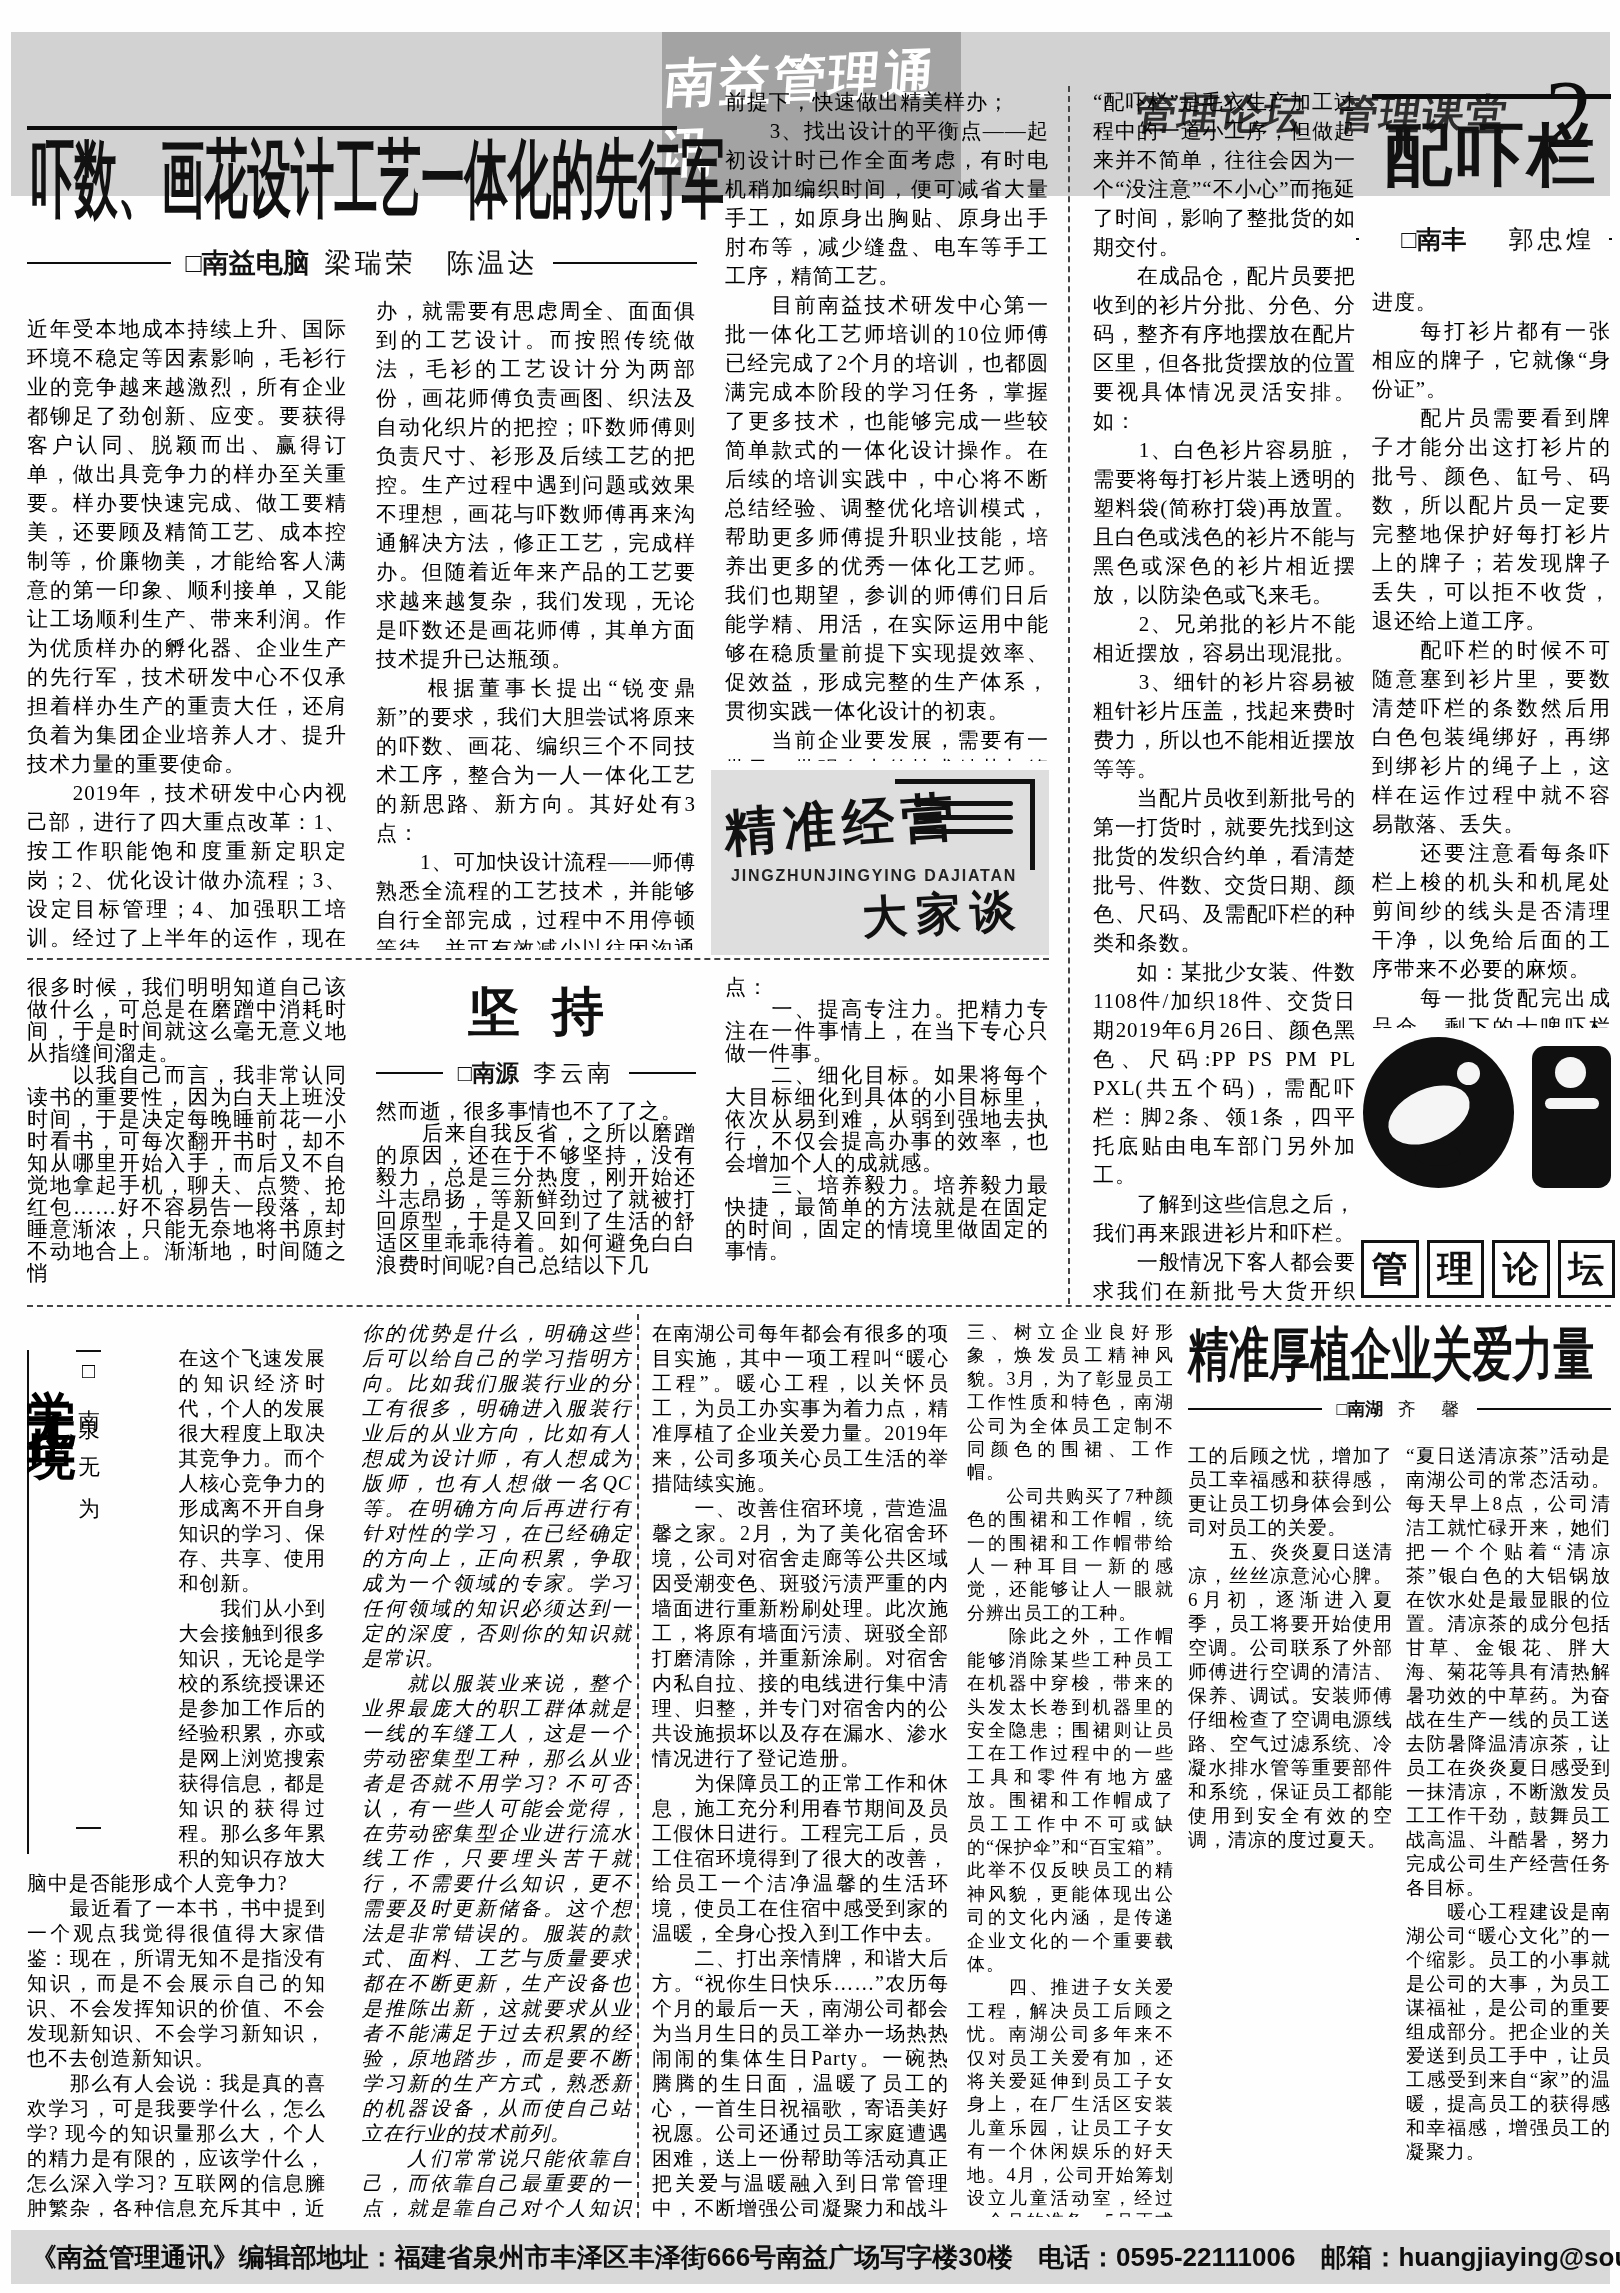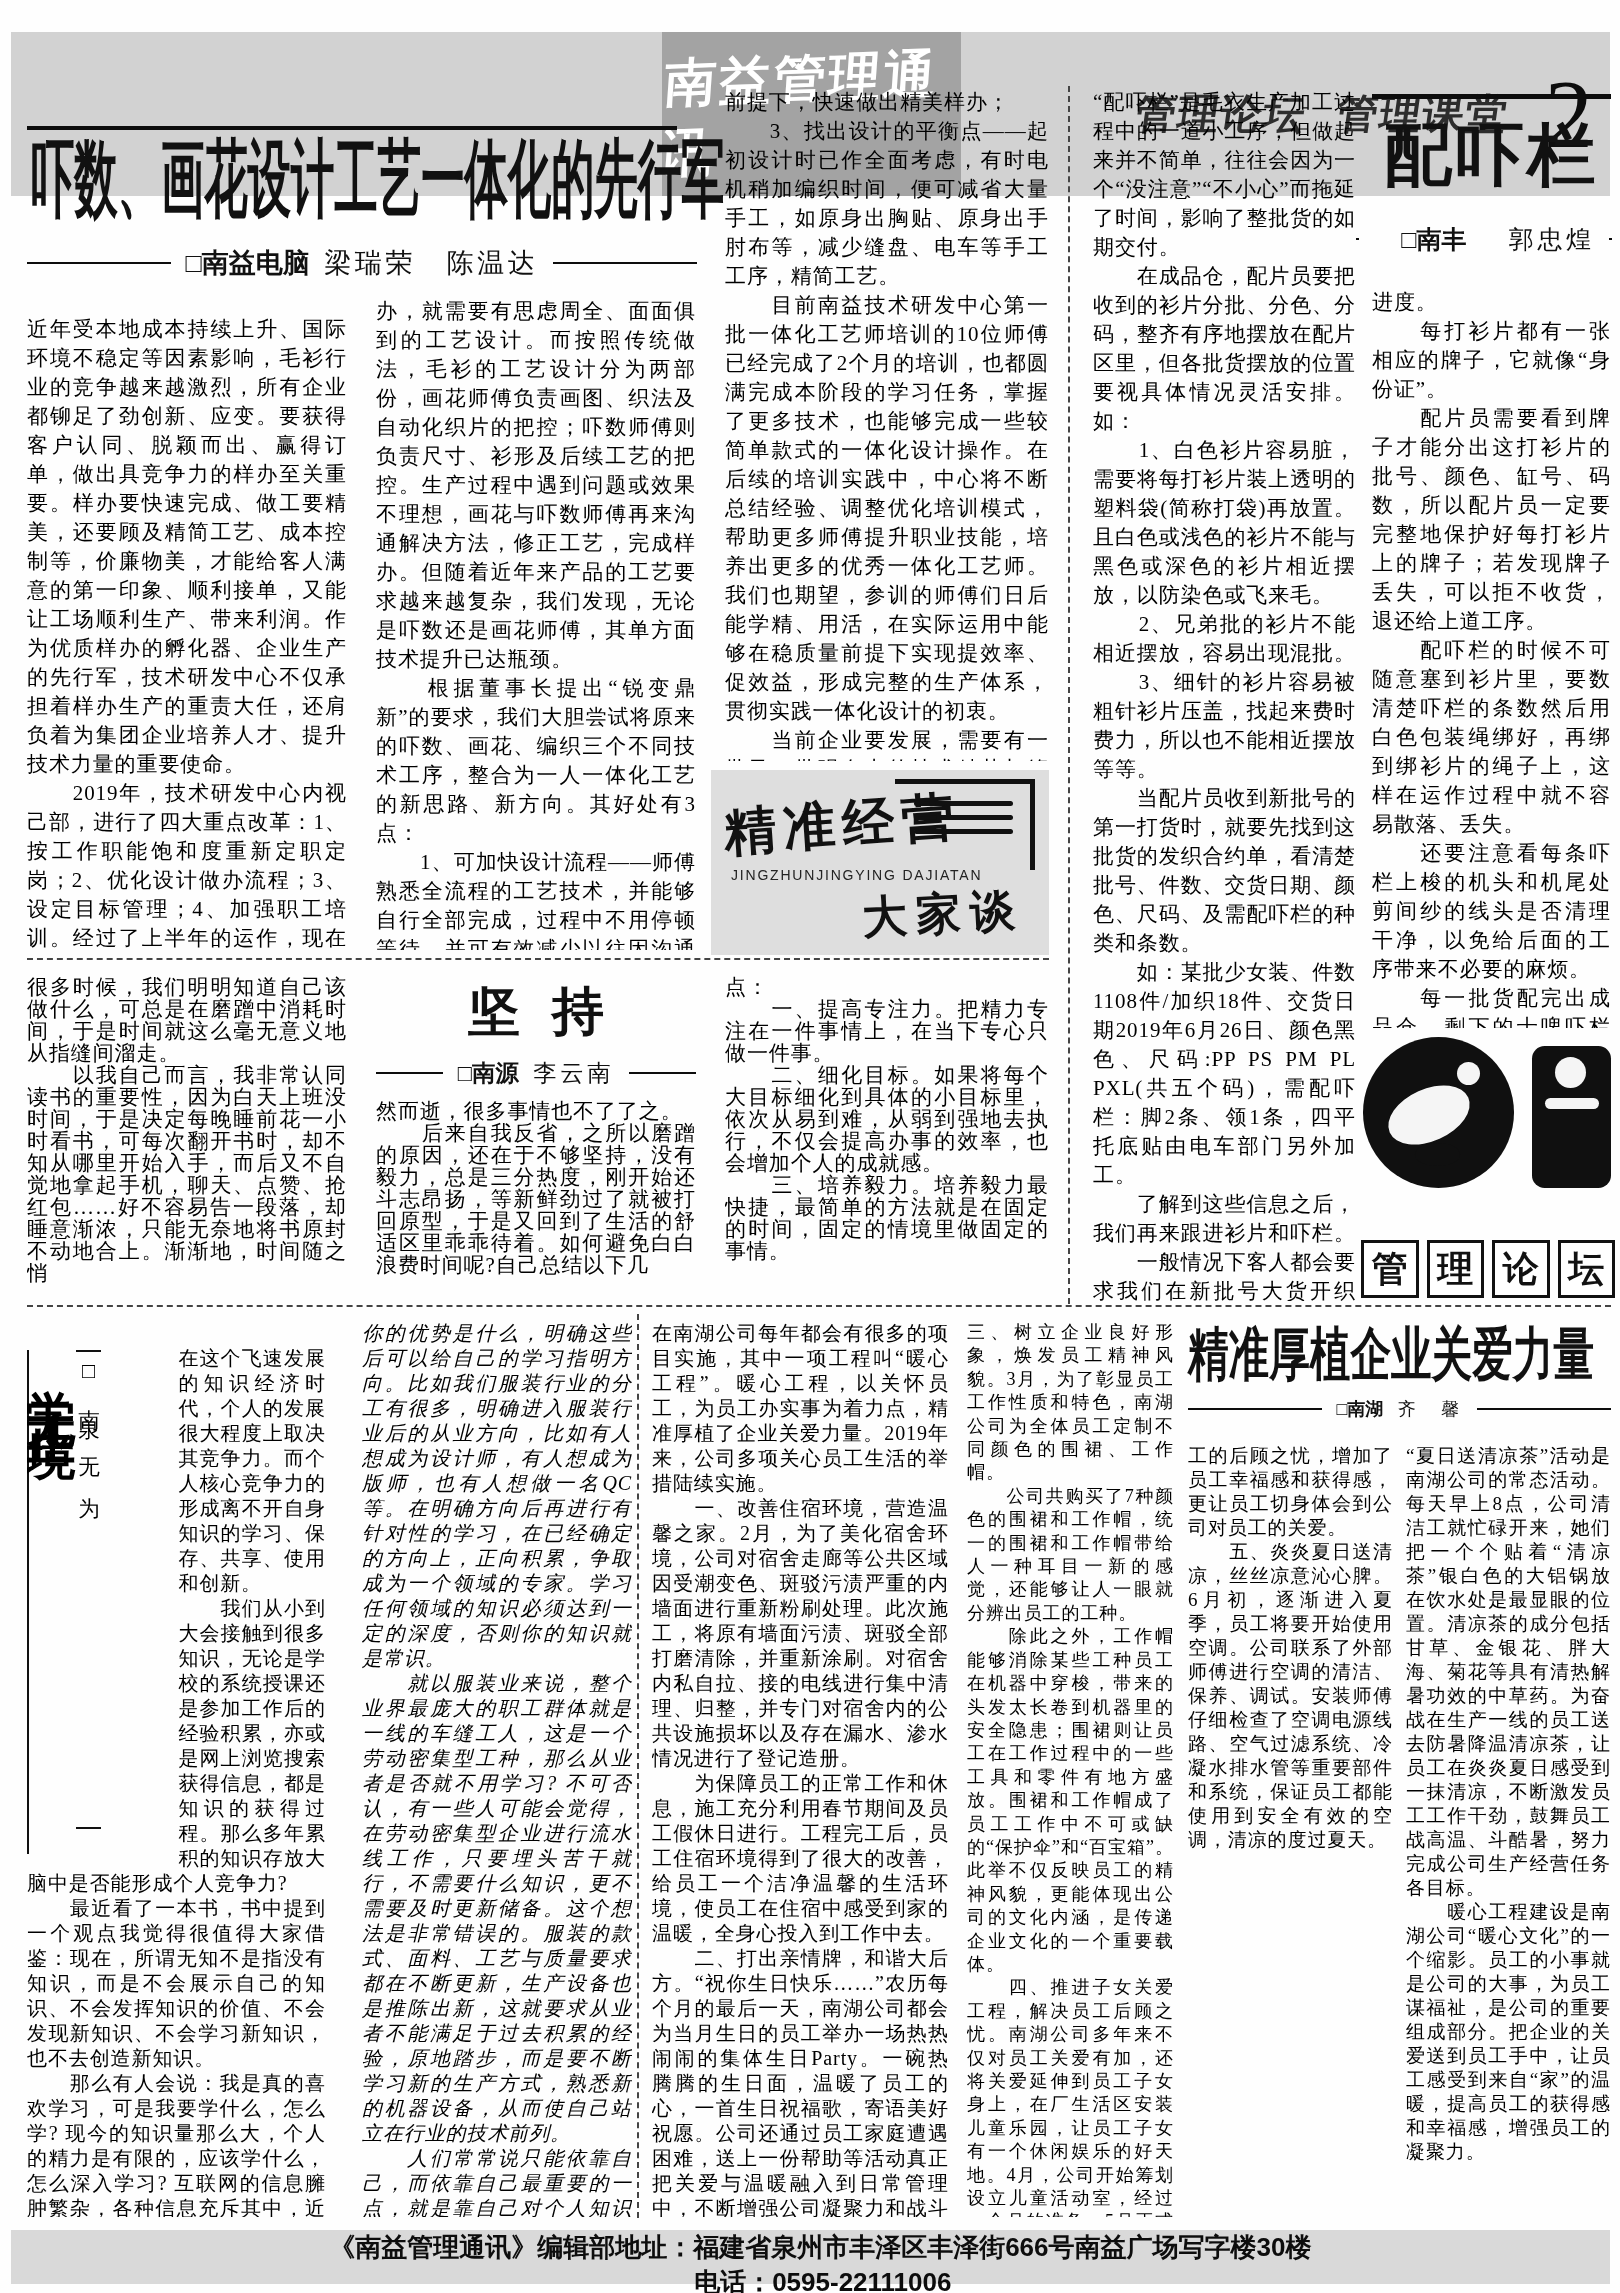--- a/index.html
+++ b/index.html
@@ -32,21 +32,21 @@
   .ruleA{left:27px;top:126px;width:650px;height:3.6px;}
   .headA{left:31px;top:135px;width:657px;height:90px;overflow:visible;}
   .headA .condensed{font-size:85px;transform:scaleX(0.51);line-height:1.05;}
   .bylA{left:27px;top:245px;width:670px;height:36px;}
   .colA1{left:27px;top:315px;width:320px;height:635px;}
   .colA2{left:376px;top:297px;width:320px;height:653px;}
   .colA3{left:725px;top:88px;width:324px;height:673px;}
   
   .fbox{left:711px;top:770px;width:338px;height:185px;background:#dedede;}
   .fb-main{left:12.6px;top:20px;font-size:52px;font-weight:bold;letter-spacing:7.2px;transform:rotate(-4deg);}
-  .fb-cap{left:20px;top:97px;font-size:14px;letter-spacing:1.8px;color:#222;font-family:"Liberation Sans",sans-serif;}
+  .fb-cap{left:20px;top:97px;font-size:16px;letter-spacing:1.8px;color:#222;font-family:"Liberation Sans",sans-serif;font-weight:bold;}
   .fb-brk{right:14.4px;top:9px;width:135px;height:86px;border-top:5.4px solid #111;border-right:5.4px solid #111;}
   .fb-wave{right:36px;width:99px;height:4.5px;background:#111;border-radius:2.7px;}
   .fb-tan{right:25px;bottom:10.8px;font-size:45px;font-weight:bold;letter-spacing:9px;transform:rotate(-3deg);}
   
   .vdash1{left:1068px;top:86px;height:1218px;}
   .colP1{left:1093px;top:88px;width:263px;height:1213px;}
   .ruleP{left:1372px;top:94px;width:239px;height:4.5px;}
   .headP{left:1372px;top:110px;width:239px;text-align:center;font-size:68px;font-weight:bold;letter-spacing:3.6px;}
   .bylP{left:1356px;top:223px;width:256px;height:32px;}
   .bylP .bb,.bylP .ba{font-size:25px;padding-left:28px;}
@@ -83,21 +83,21 @@
   .colN1{left:652px;top:1321px;width:297px;height:896px;}
   .colN2{left:967px;top:1321px;width:207px;height:896px;font-size:18px;line-height:23.4px;}
   .headN{left:1188px;top:1316px;width:423px;overflow:visible;}
   .headN .condensed{font-size:58px;transform:scaleX(0.70);}
   .bylN{left:1188px;top:1393px;width:423px;height:32px;}
   .bylN .bb,.bylN .ba{font-size:18px;}
   .colN3{left:1188px;top:1444px;width:205px;height:774px;font-size:19px;line-height:24px;}
   .colN4{left:1406px;top:1444px;width:205px;height:774px;font-size:19px;line-height:24px;}
   
   .footer{left:10.8px;top:2230px;width:1599px;height:54px;background:#d9d9d9;display:flex;align-items:center;
-          font-family:"Liberation Sans","DejaVu Sans",sans-serif;font-weight:bold;font-size:26px;color:#0d0d0d;flex-direction:column;}
+          font-family:"Liberation Sans","DejaVu Sans",sans-serif;font-weight:bold;font-size:26px;color:#0d0d0d;}
   .footer span{margin-left:25px;white-space:nowrap;}
   .footer .f-first{margin-left:20px;}
 </style>
 </head>
 <body>
 
 <div id="page">
 
   <div class="abs header-bar"></div>
   <div class="abs masthead">

